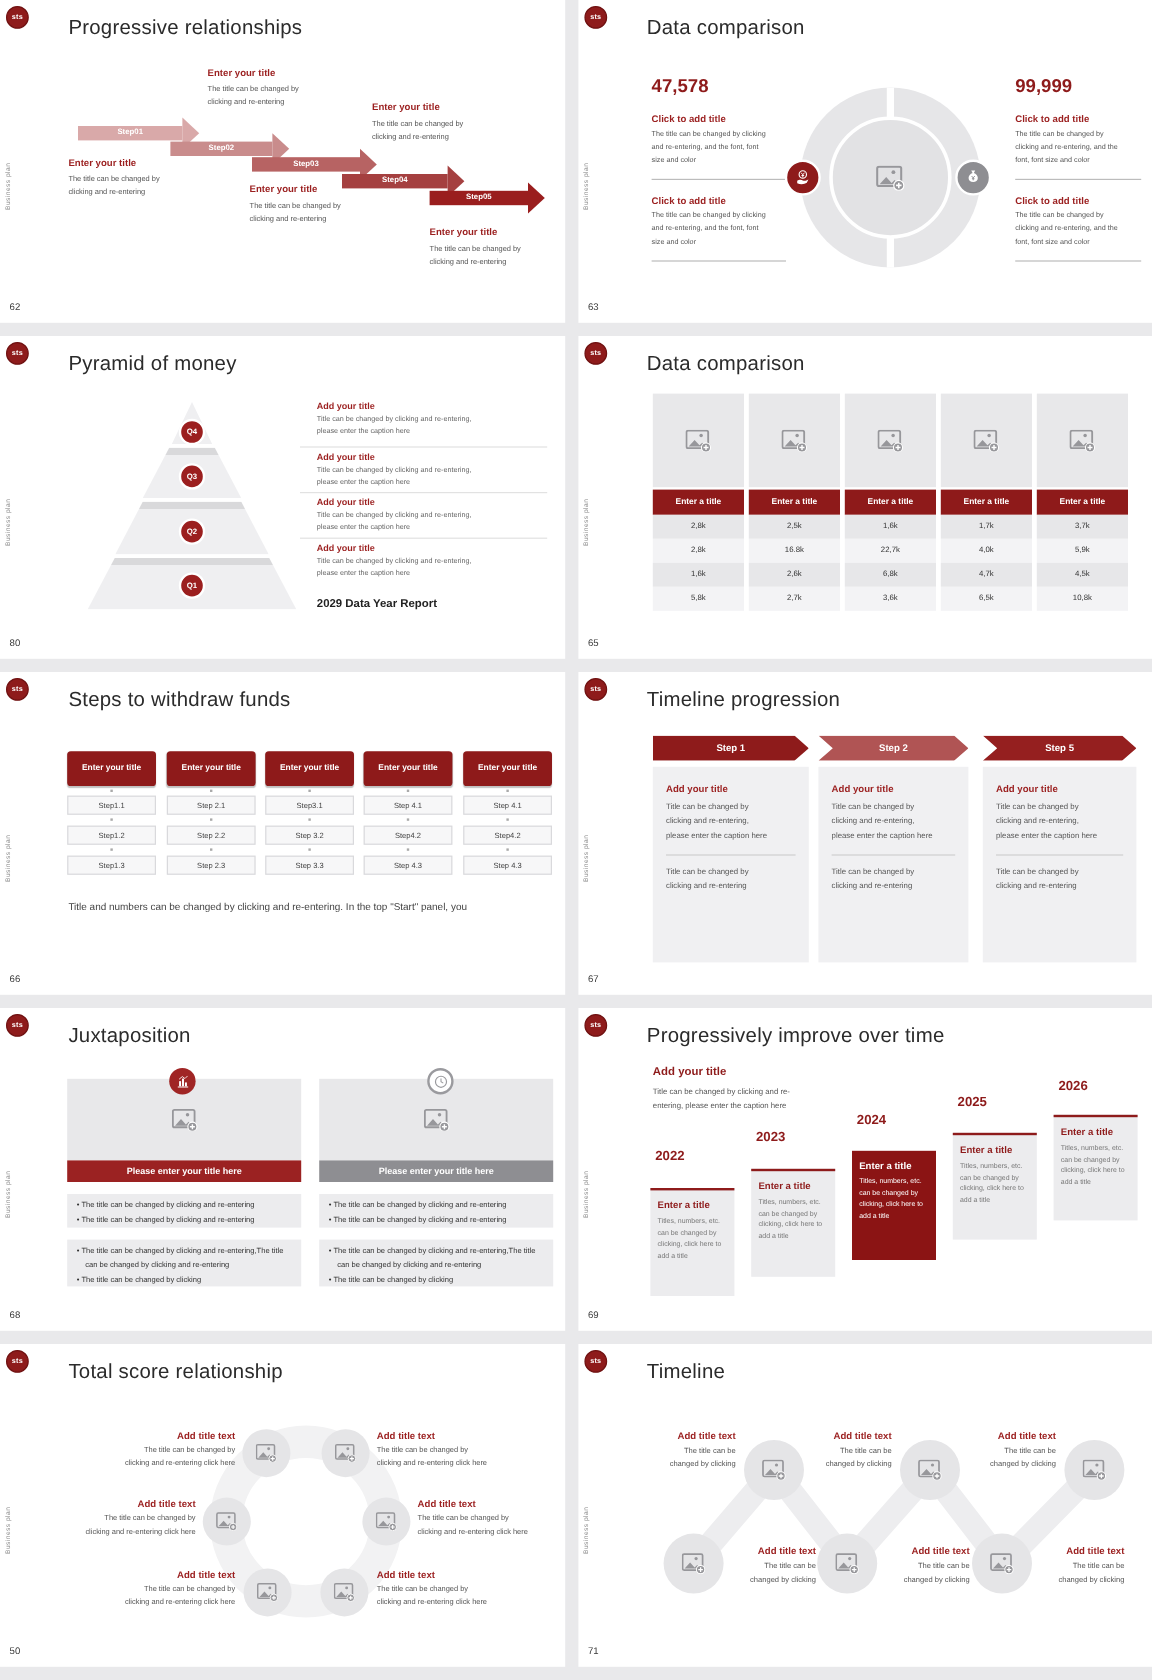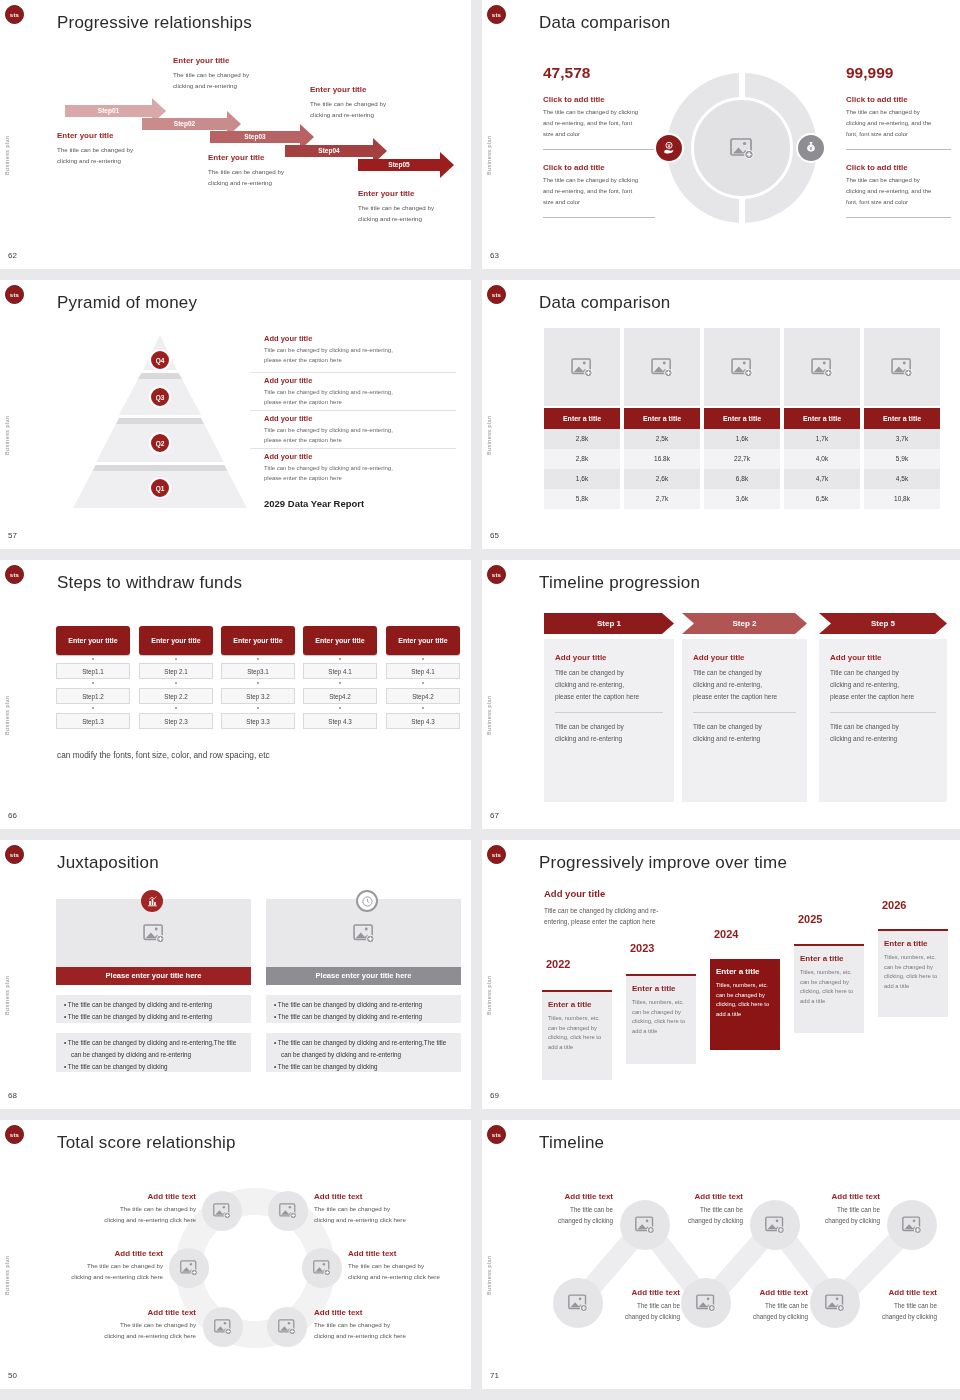--- a/index.html
+++ b/index.html
@@ -271,21 +271,21 @@
         <span>Title can be changed by clicking and re-entering,</span>
         <span>please enter the caption here</span>
       </div>
       <div class="abs tb64" style="left:264px;top:172px;">
         <b>Add your title</b>
         <span>Title can be changed by clicking and re-entering,</span>
         <span>please enter the caption here</span>
       </div>
       <div class="abs" style="left:264px;top:218px;font-size:9.5px;font-weight:bold;color:#222;">2029 Data Year Report</div>
 
-      <div class="pagenum">57</div>
+      <div class="pagenum">80</div>
     </div>
   </div>
 
   <div class="cell r">
     <div class="slide">
       <div class="logo">
           <span>sts</span>
         </div>
       <div class="sidelabel">Business plan</div>
       <div class="stitle">Data comparison</div>
@@ -407,21 +407,21 @@
           <span>Enter your title</span>
         </div>
       <div class="dot66" style="left:422px;top:98px;"></div>
       <div class="step66" style="left:386px;top:103px;">Step 4.1</div>
       <div class="dot66" style="left:422px;top:122px;"></div>
       <div class="step66" style="left:386px;top:128px;">Step4.2</div>
       <div class="dot66" style="left:422px;top:147px;"></div>
       <div class="step66" style="left:386px;top:153px;">Step 4.3</div>
 
       <div class="abs" style="left:57px;top:186px;font-size:8.3px;color:#444;line-height:18px;">
-        <span style="display:block">can modify the fonts, font size, color, and row spacing, etc</span>
+        <span style="display:block">Title and numbers can be changed by clicking and re-entering. In the top "Start" panel, you</span>
       </div>
 
       <div class="pagenum">66</div>
     </div>
   </div>
 
   <div class="cell r">
     <div class="slide">
       <div class="logo">
           <span>sts</span>

